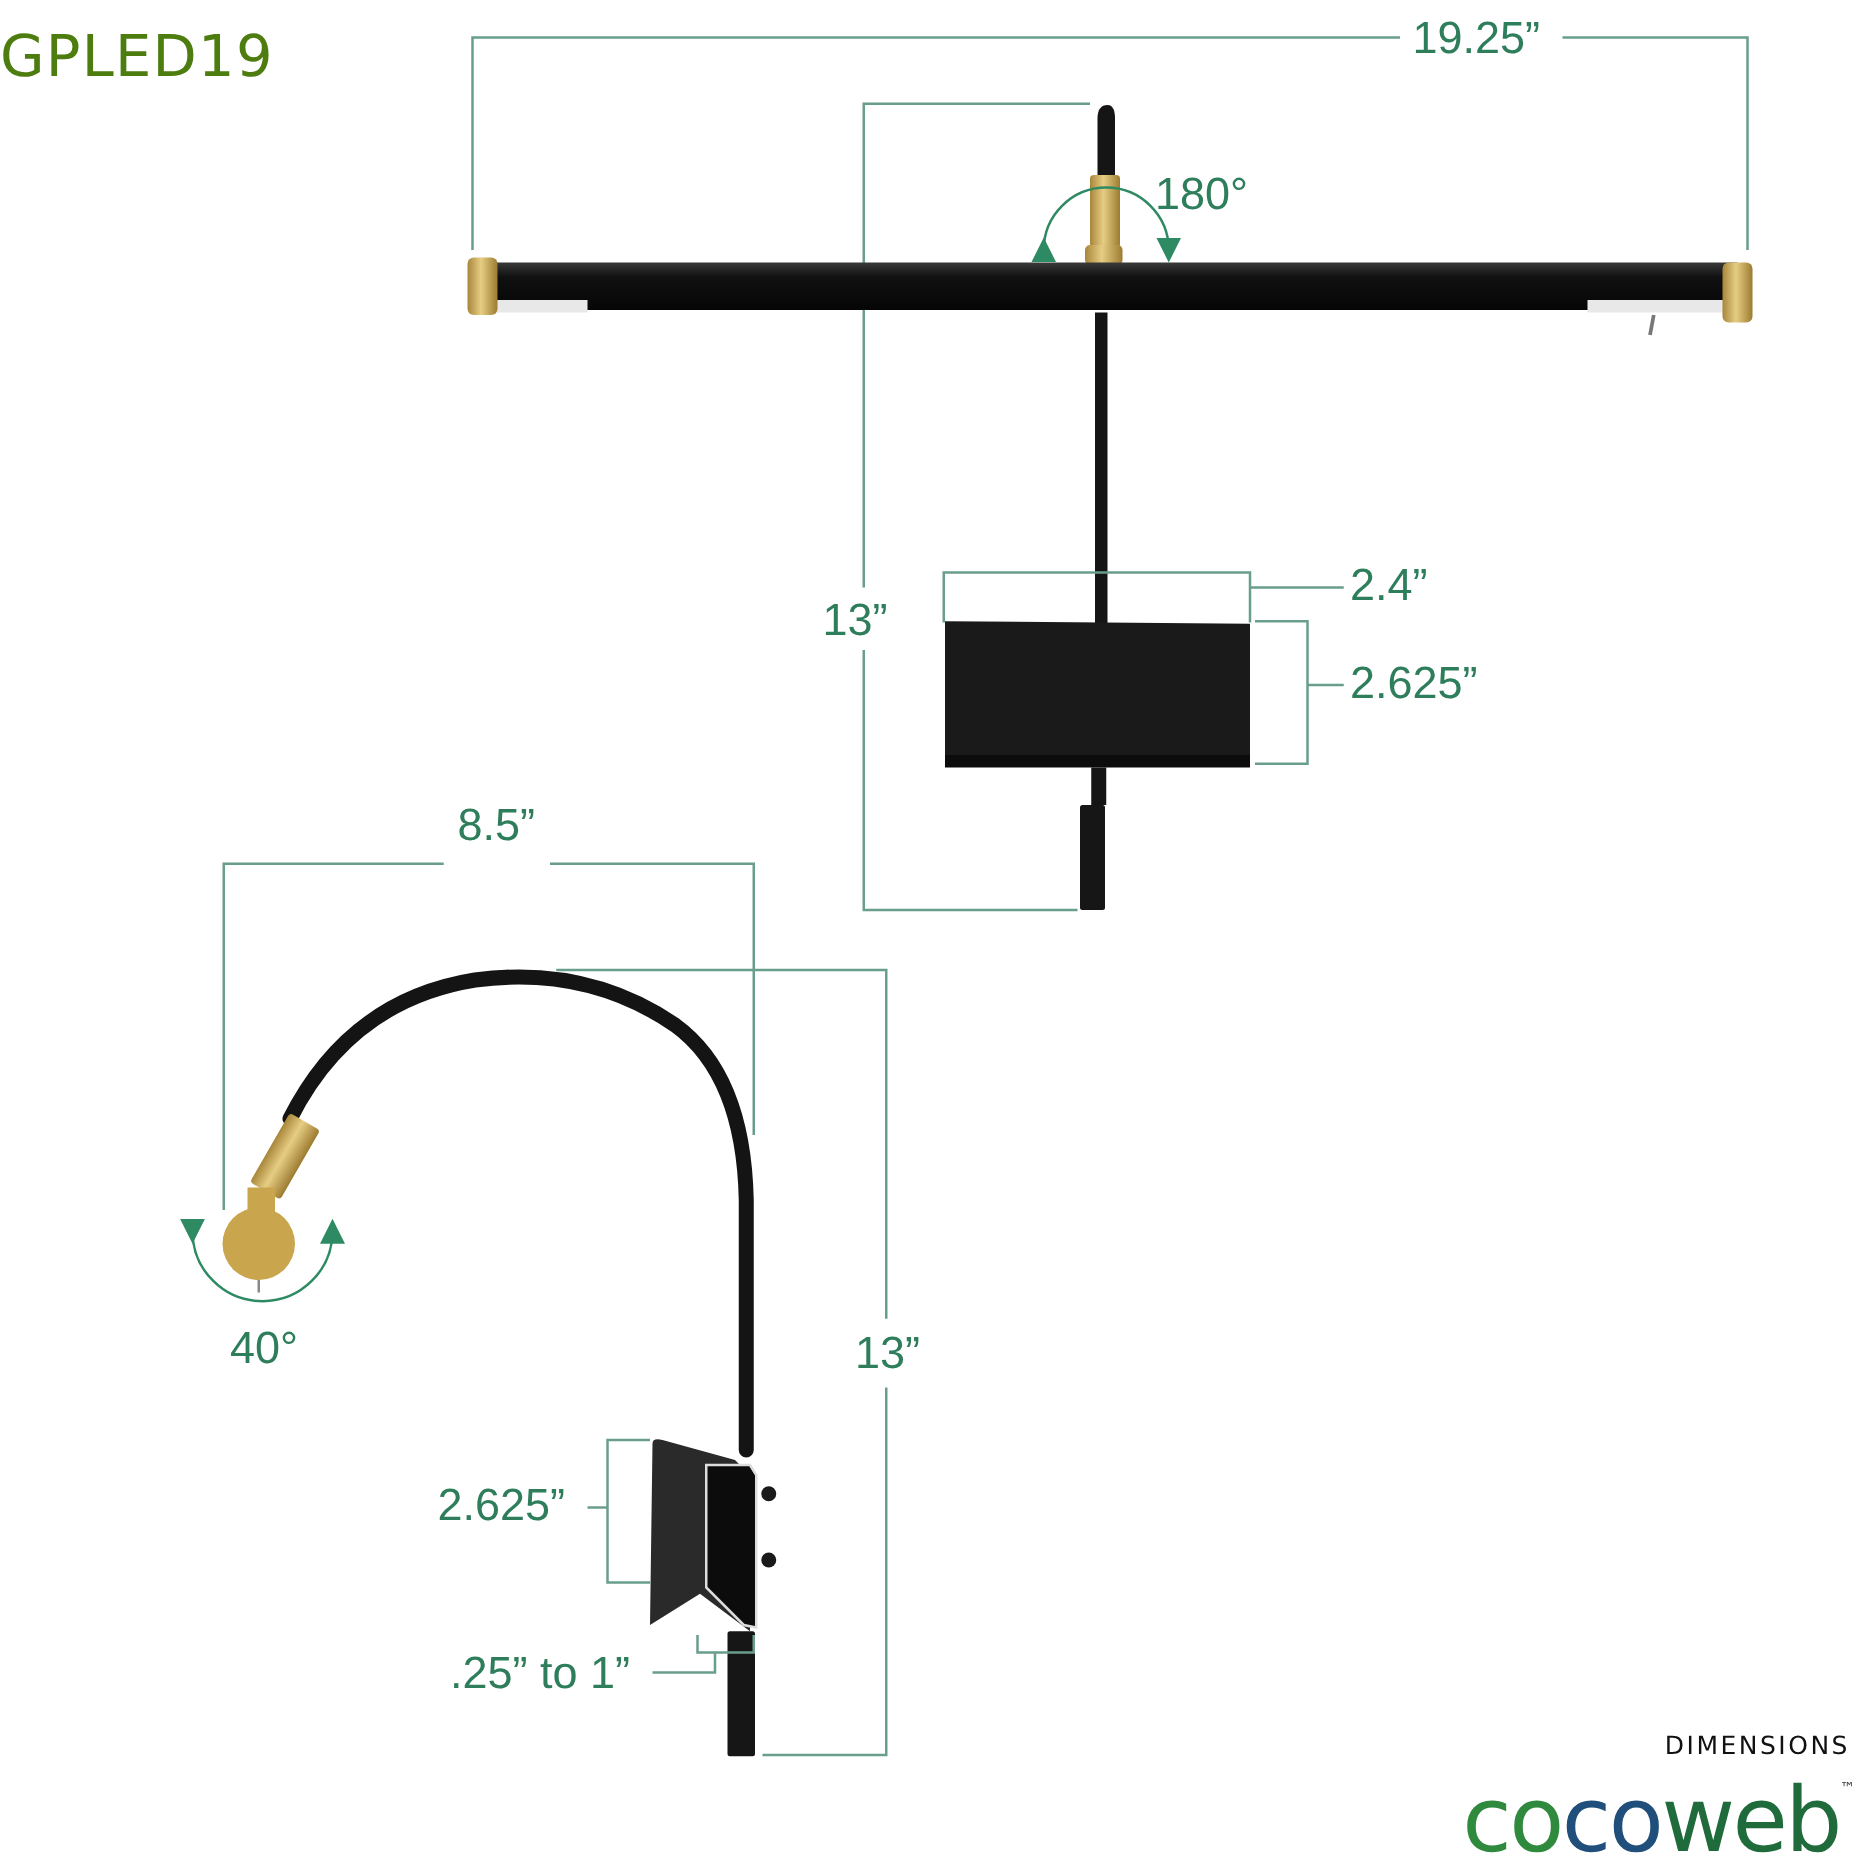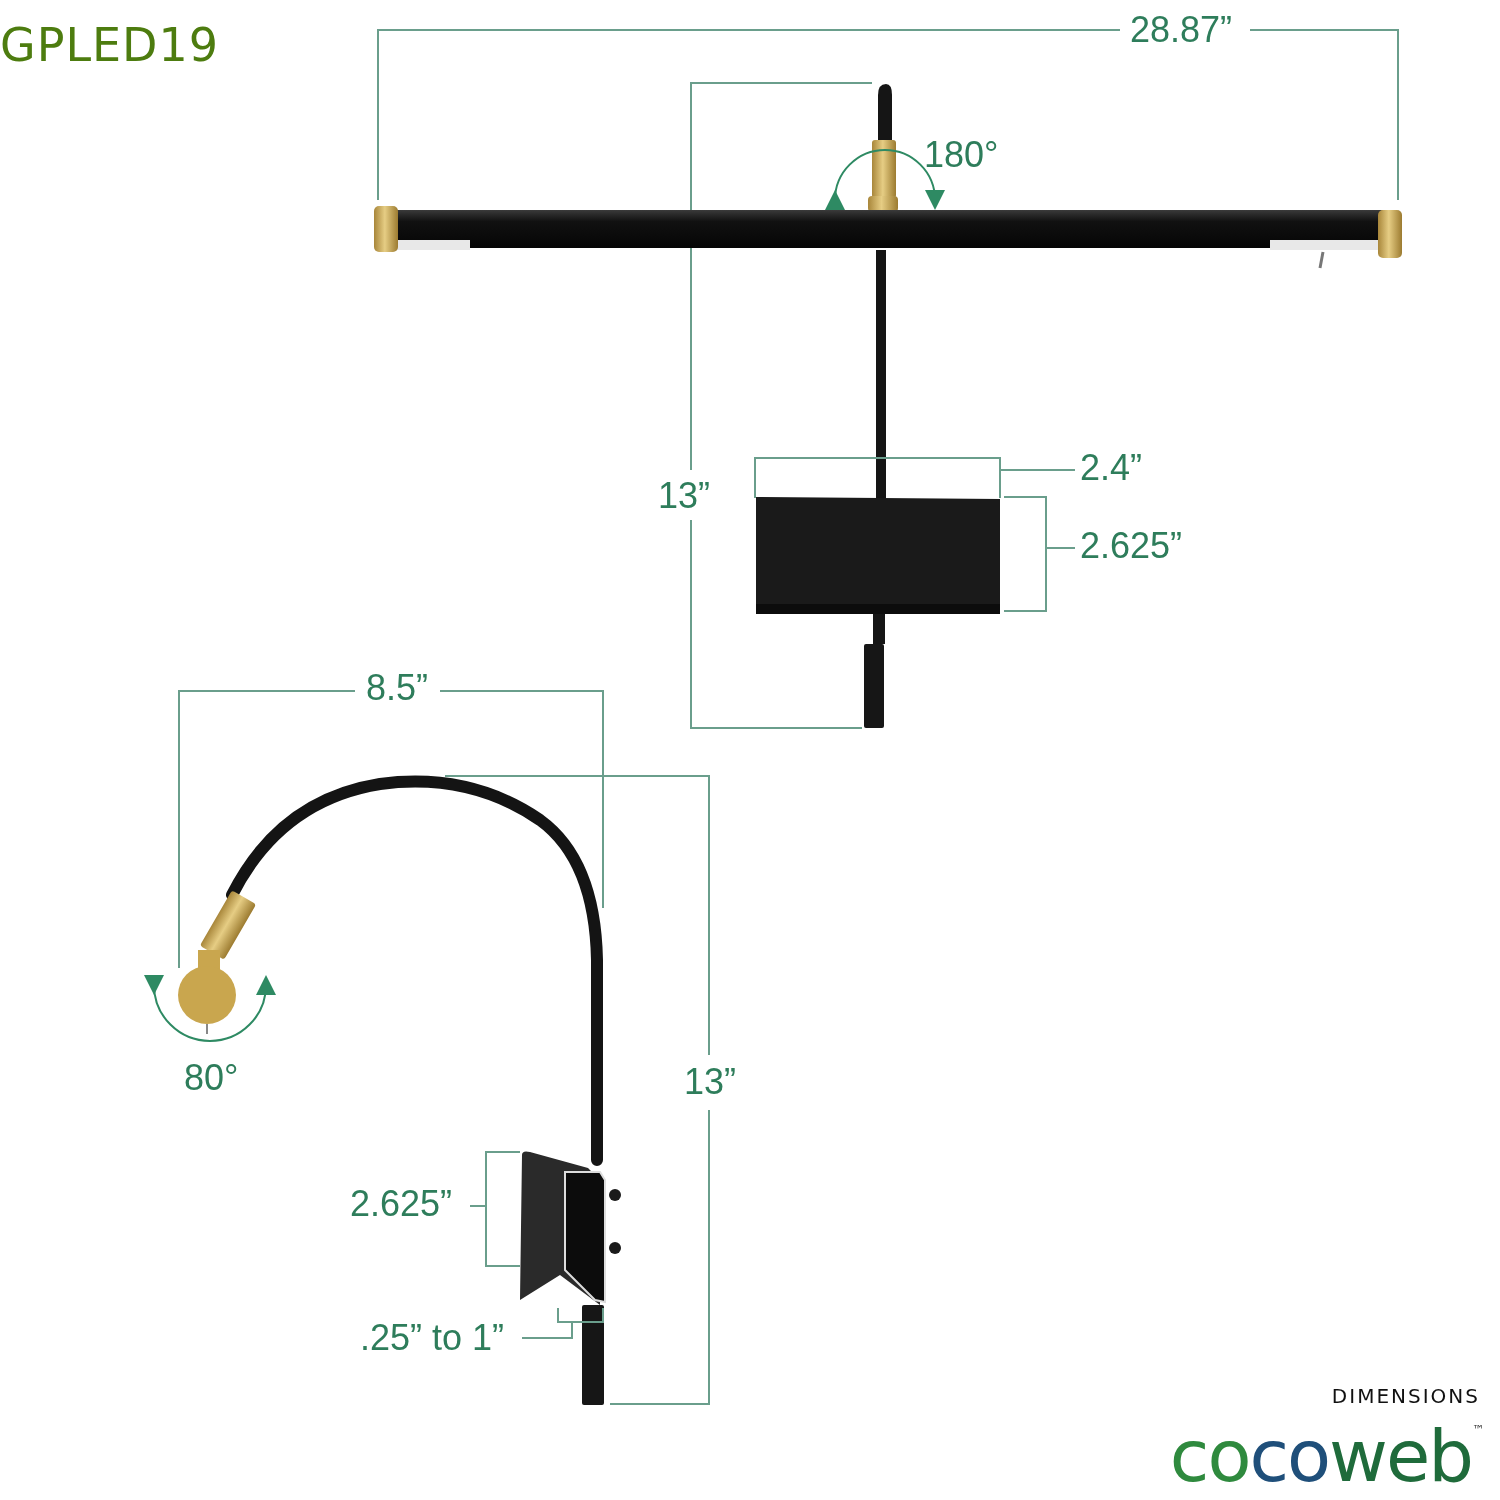--- a/index.html
+++ b/index.html
@@ -105,28 +105,28 @@
     <polyline points="520,1152 486,1152 486,1266 520,1266" fill="none" stroke="#6a9e8c" stroke-width="2"></polyline>
     <line x1="470" y1="1206" x2="486" y2="1206" stroke="#6a9e8c" stroke-width="2"></line>
 
     <polyline points="558,1308 558,1322 603,1322 603,1308" fill="none" stroke="#6a9e8c" stroke-width="2"></polyline>
     <polyline points="572,1322 572,1338 522,1338" fill="none" stroke="#6a9e8c" stroke-width="2"></polyline>
   </g>
 </svg>
 
 <div class="abs model-title">GPLED19</div>
 
-<div class="abs dim-label" style="left:1128px; top:12px;">28.87”</div>
+<div class="abs dim-label" style="left:1128px; top:12px;">19.25”</div>
 <div class="abs dim-label" style="left:922px; top:137px; background:transparent;">180°</div>
 <div class="abs dim-label" style="left:656px; top:478px;">13”</div>
 <div class="abs dim-label" style="left:1078px; top:450px;">2.4”</div>
 <div class="abs dim-label" style="left:1078px; top:528px;">2.625”</div>
 
-<div class="abs dim-label" style="left:364px; top:670px;">8.5”</div>
-<div class="abs dim-label" style="left:182px; top:1060px;">80°</div>
+<div class="abs dim-label" style="left:364px; top:642px;">8.5”</div>
+<div class="abs dim-label" style="left:182px; top:1060px;">40°</div>
 <div class="abs dim-label" style="left:682px; top:1064px;">13”</div>
 <div class="abs dim-label" style="left:348px; top:1186px;">2.625”</div>
 <div class="abs dim-label" style="left:358px; top:1320px;">.25” to 1”</div>
 
 <div class="abs dimensions-label">DIMENSIONS</div>
 <div class="abs brand">
   <span class="b1">co</span><span class="b2">co</span><span class="b3">web</span><sup>™</sup>
 </div>
 
 </body></html>

